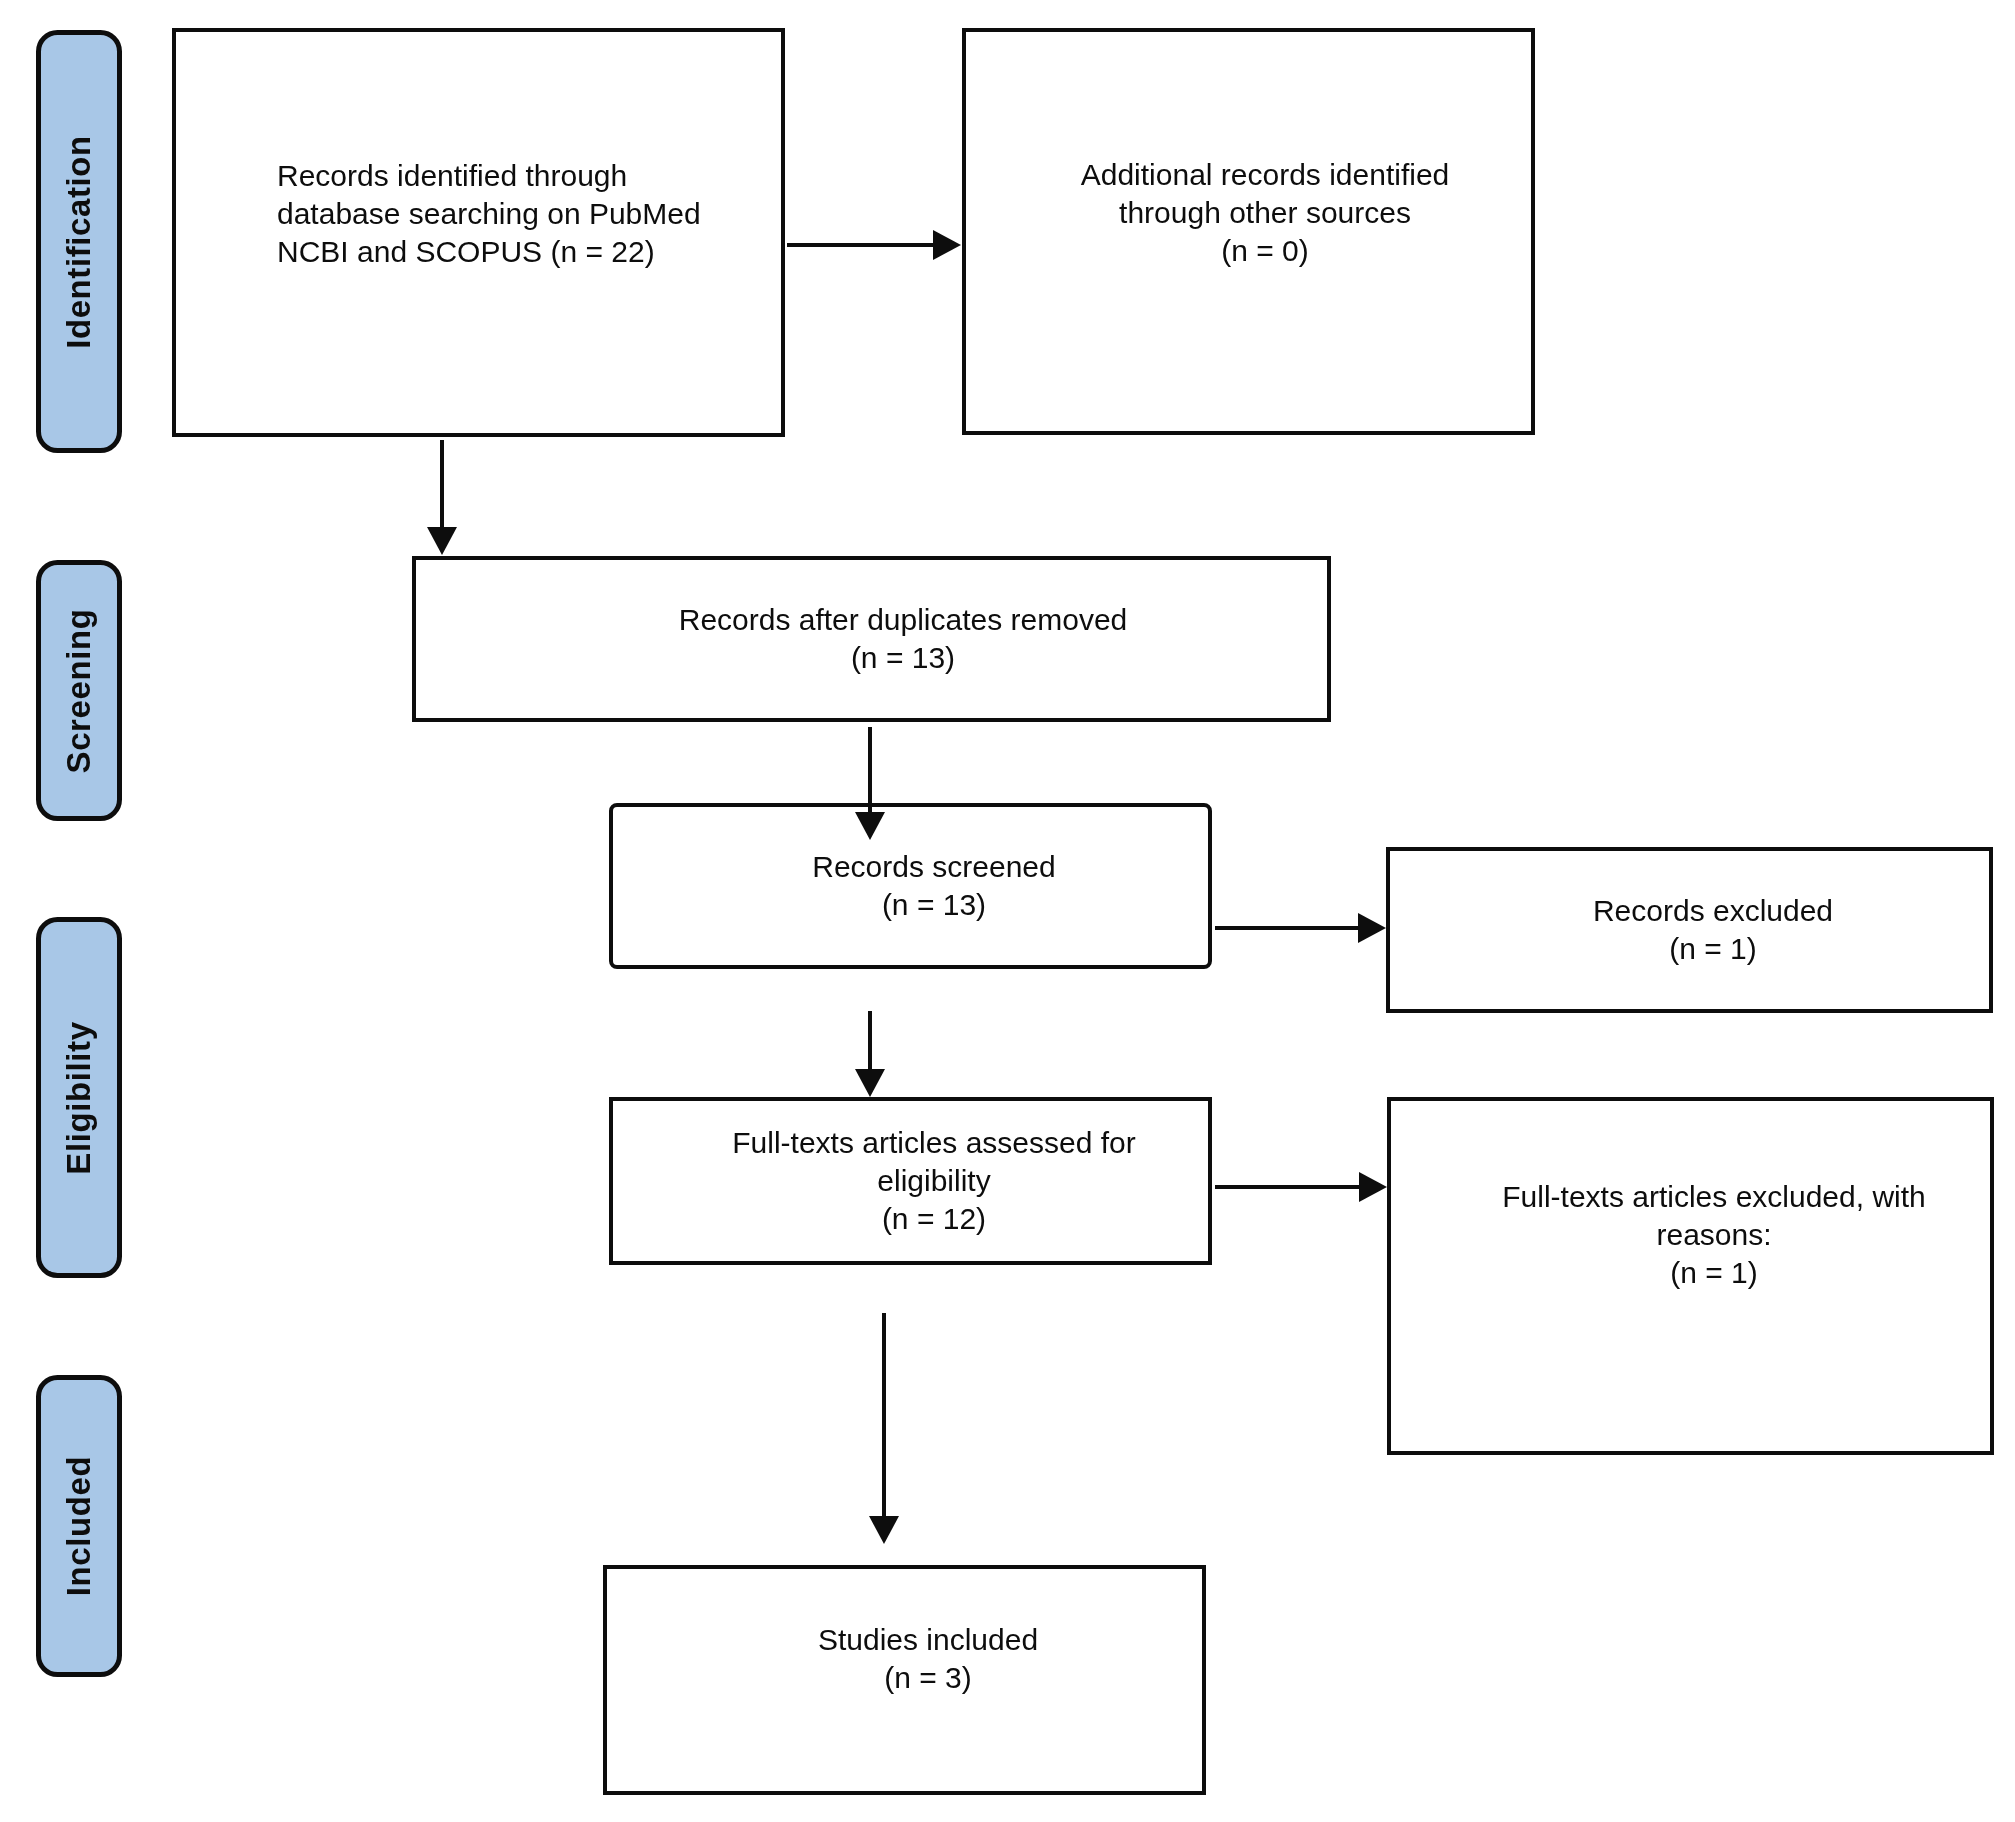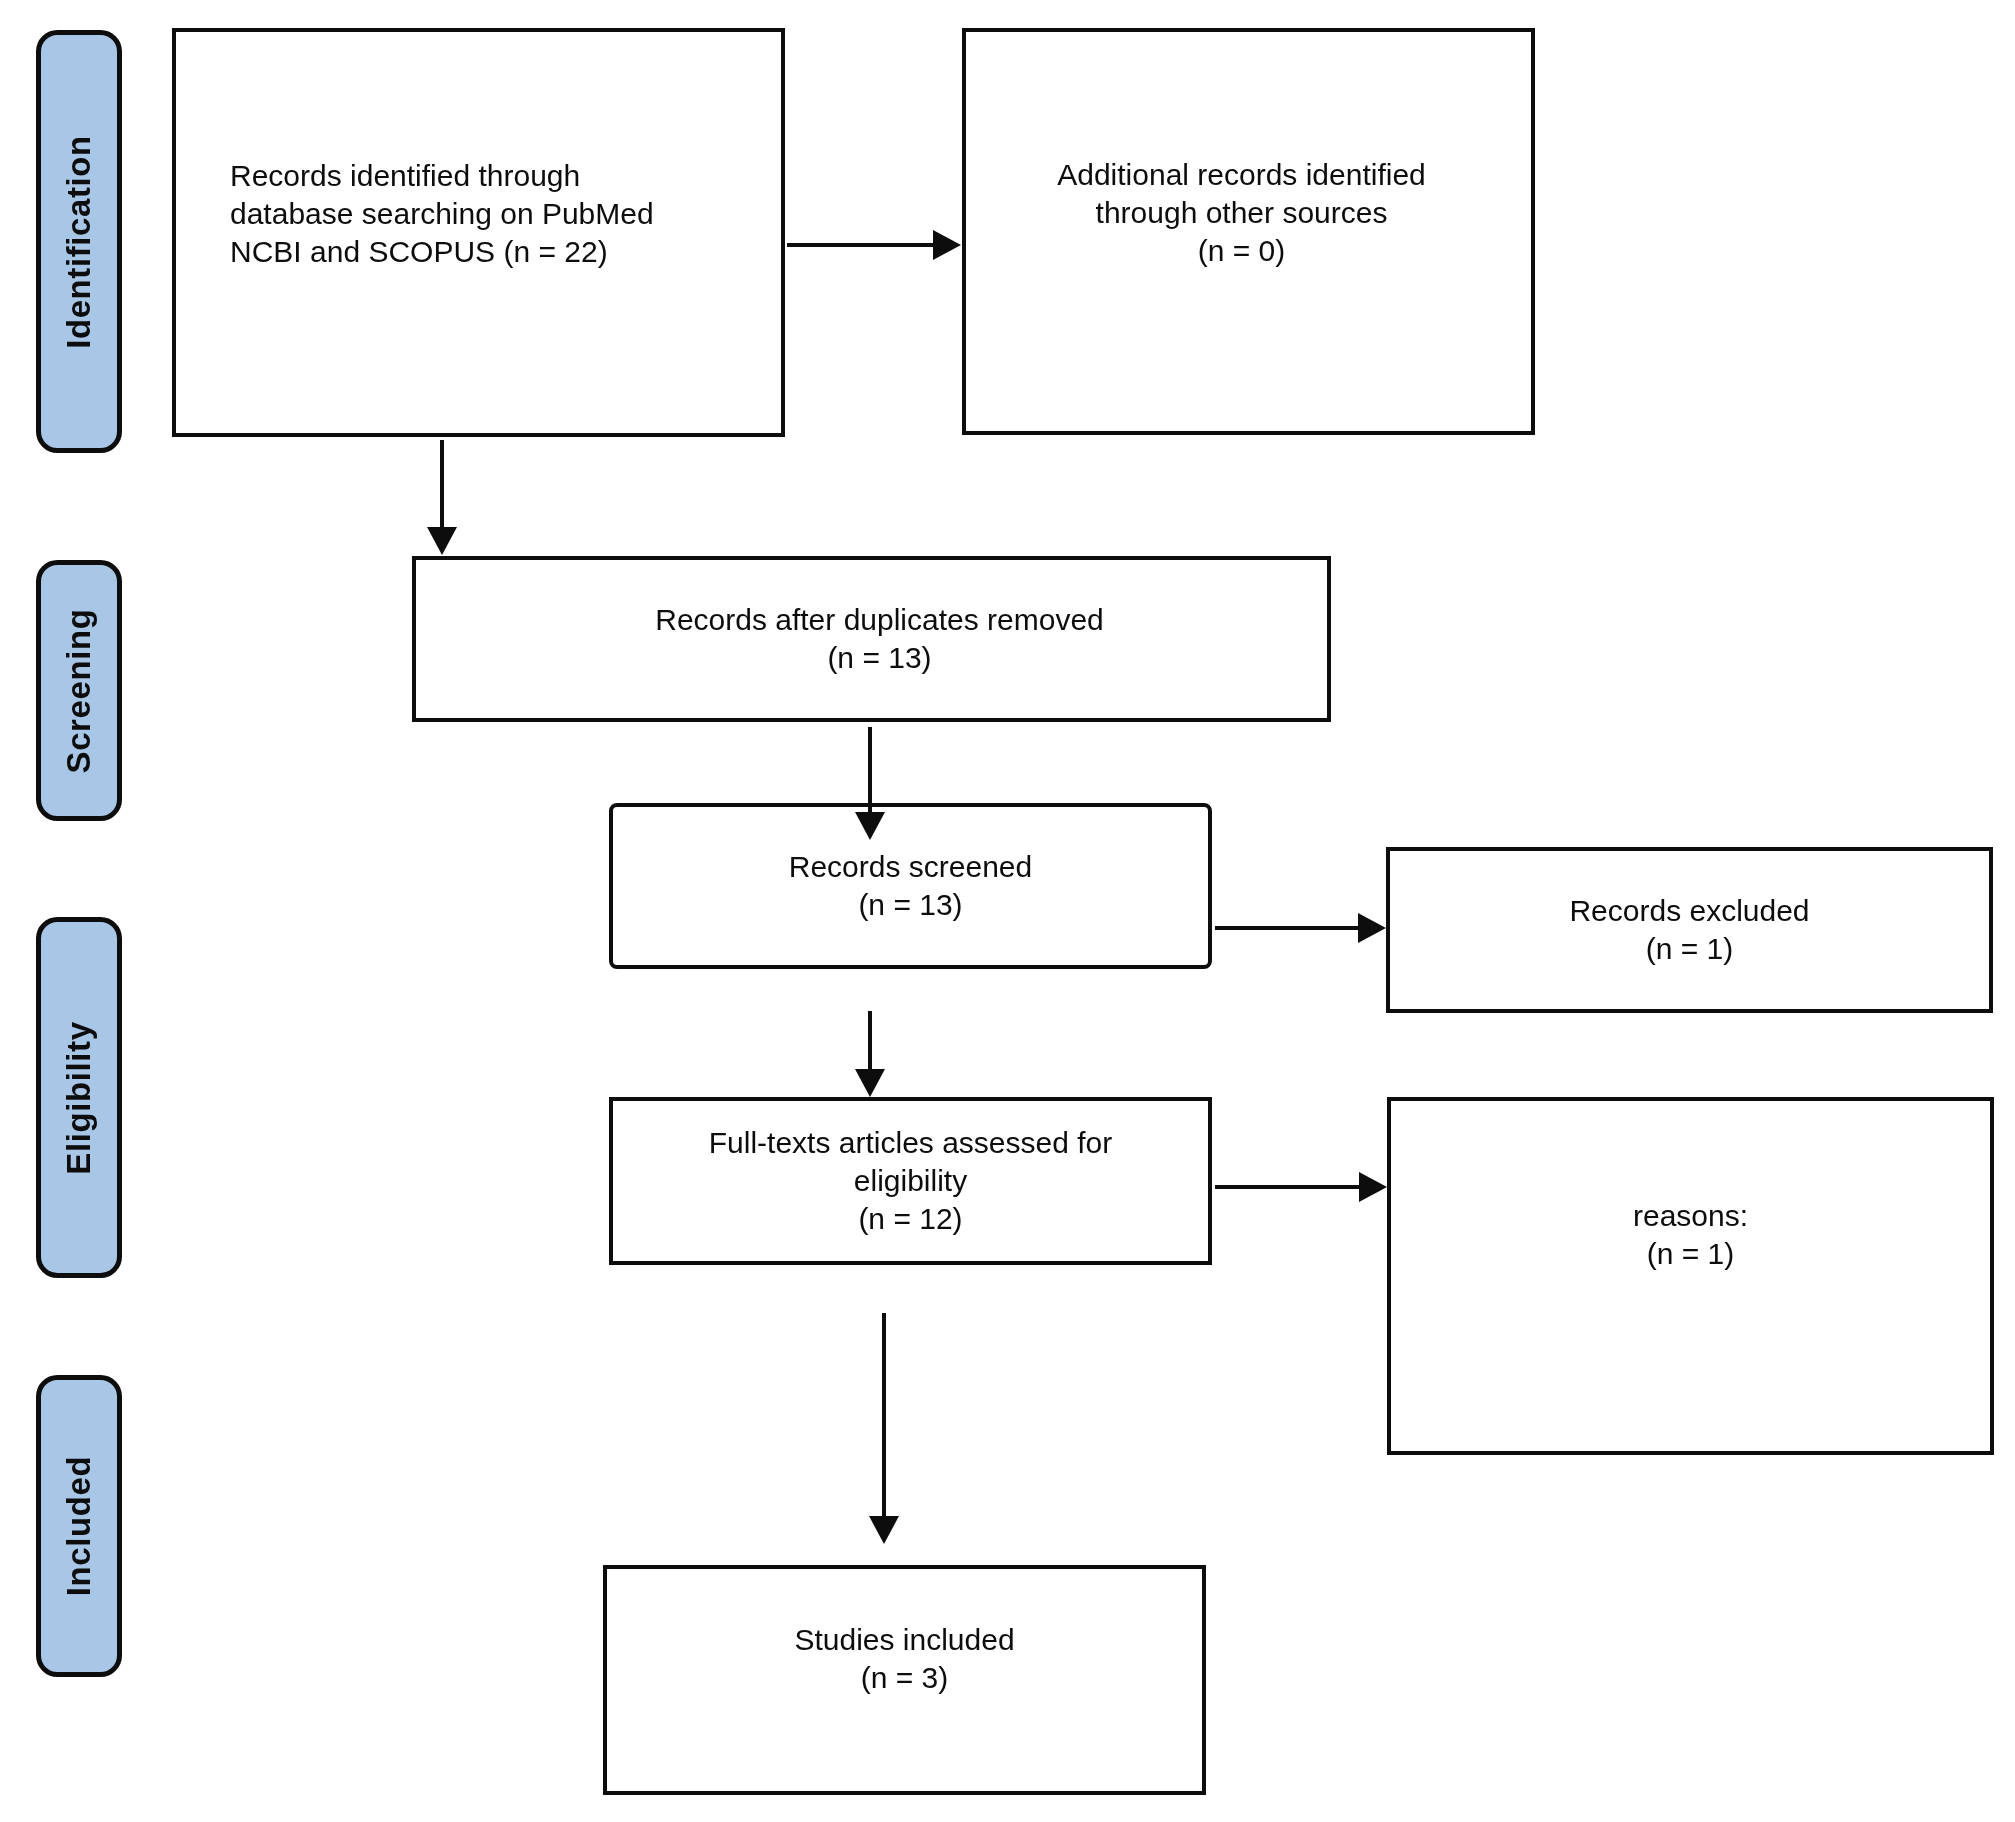--- a/index.html
+++ b/index.html
@@ -45,21 +45,21 @@
     border: 4.4px solid #0d0d0d;
     box-sizing: border-box;
     display: flex;
     flex-direction: column;
     justify-content: center;
     align-items: center;
     text-align: center;
     font-size: 30px;
     line-height: 38px;
   }
-  .fbox .line { display: block; }
+  .fbox .line { display: block; margin-left: 47px; }
 
   #box-db-records {
     left: 172px; top: 28px; width: 613px; height: 409px;
     align-items: flex-start;
     text-align: left;
     padding: 0 25px 38px 54px;
   }
   #box-other-sources {
     left: 962px; top: 28px; width: 573px; height: 407px;
     padding: 0 19px 38px 5px;
@@ -167,20 +167,21 @@
     <span class="line">(n = 1)</span>
   </div>
 
   <div class="fbox" id="box-fulltext-assessed">
     <span class="line">Full-texts articles assessed for</span>
     <span class="line">eligibility</span>
     <span class="line">(n = 12)</span>
   </div>
 
   <div class="fbox" id="box-fulltext-excluded">
+    <span class="line">Full-texts articles excluded, with</span>
     <span class="line">reasons:</span>
     <span class="line">(n = 1)</span>
   </div>
 
   <div class="fbox" id="box-included">
     <span class="line">Studies included</span>
     <span class="line">(n = 3)</span>
   </div>
 
   <div class="shaft-h" id="a1-shaft"></div>

